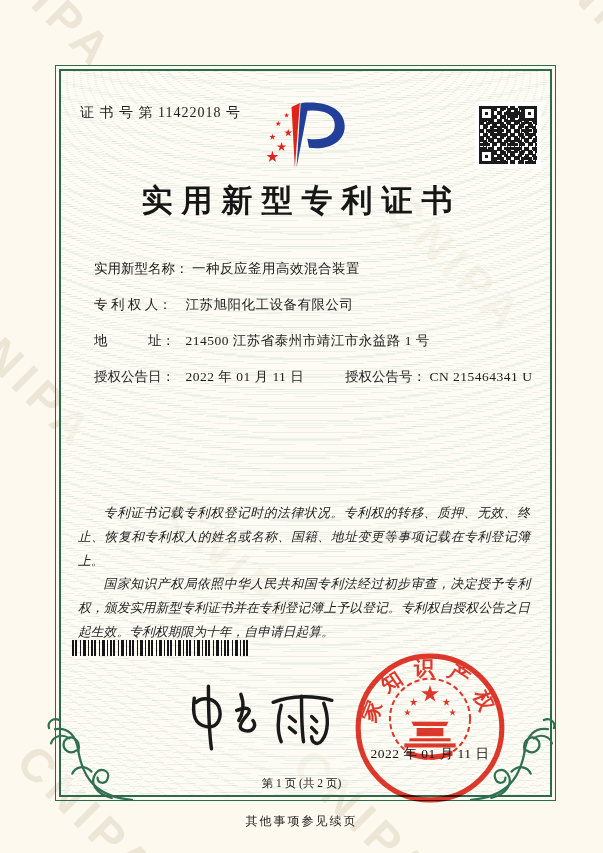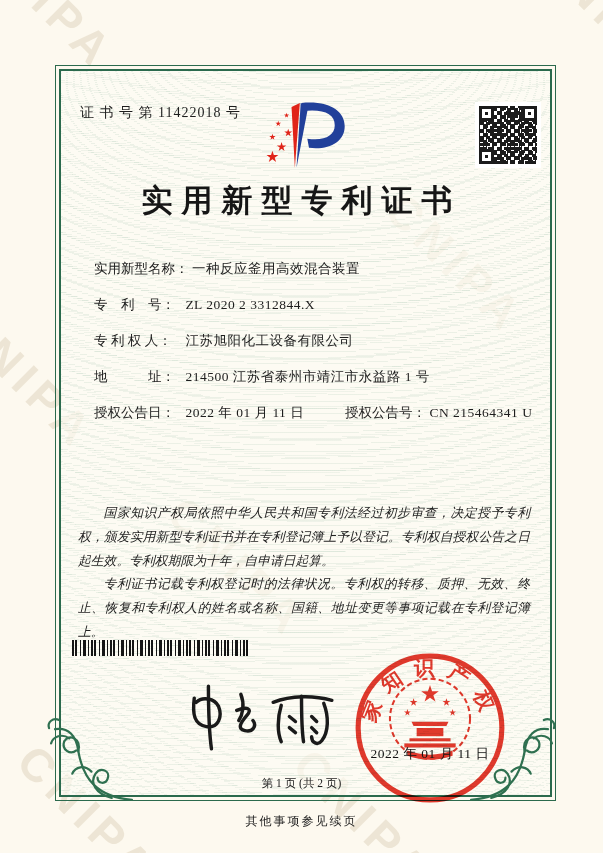--- a/index.html
+++ b/index.html
@@ -146,43 +146,39 @@
   </div>
 
   <div class="title">实用新型专利证书</div>
 
   <div class="fields">
     <div class="frow">
       <span class="flabel">实用新型名称：</span>
       <span class="fvalue">一种反应釜用高效混合装置</span>
     </div>
     <div class="frow">
-      <span class="flabel">专　利　号：</span>
-      <span class="fvalue">ZL 2020 2 3312844.X</span>
-    </div>
-    <div class="frow">
       <span class="flabel">专 利 权 人：</span>
       <span class="fvalue">江苏旭阳化工设备有限公司</span>
     </div>
     <div class="frow">
       <span class="flabel">地　　　址：</span>
       <span class="fvalue">214500 江苏省泰州市靖江市永益路 1 号</span>
     </div>
     <div class="frow">
       <span class="flabel">授权公告日：</span>
       <span class="fvalue">2022 年 01 月 11 日</span>
       <span class="pairgap"></span>
       <span>授权公告号：</span>
       <span class="fvalue">CN 215464341 U</span>
     </div>
   </div>
 
   <div class="body-text">
+    <p>专利证书记载专利权登记时的法律状况。专利权的转移、质押、无效、终止、恢复和专利权人的姓名或名称、国籍、地址变更等事项记载在专利登记簿上。</p>
     <p>国家知识产权局依照中华人民共和国专利法经过初步审查，决定授予专利权，颁发实用新型专利证书并在专利登记簿上予以登记。专利权自授权公告之日起生效。专利权期限为十年，自申请日起算。</p>
-    <p>专利证书记载专利权登记时的法律状况。专利权的转移、质押、无效、终止、恢复和专利权人的姓名或名称、国籍、地址变更等事项记载在专利登记簿上。</p>
   </div>
 
   <div class="barcode"></div>
 
 
   <svg class="signature" viewBox="0 0 170 75" fill="none" stroke="#1a1a1a" stroke-width="3.4" stroke-linecap="round">
     <path d="M22,18 C20,34 22,44 34,46 C46,48 50,36 46,26 C42,18 30,16 24,22"></path>
     <path d="M36,6 C36,26 36,46 39,68"></path>
     <path d="M68,14 C72,24 70,34 66,40"></path>
     <path d="M64,30 C74,26 80,28 74,35 C68,42 64,48 72,50 C80,52 84,45 80,40"></path>

